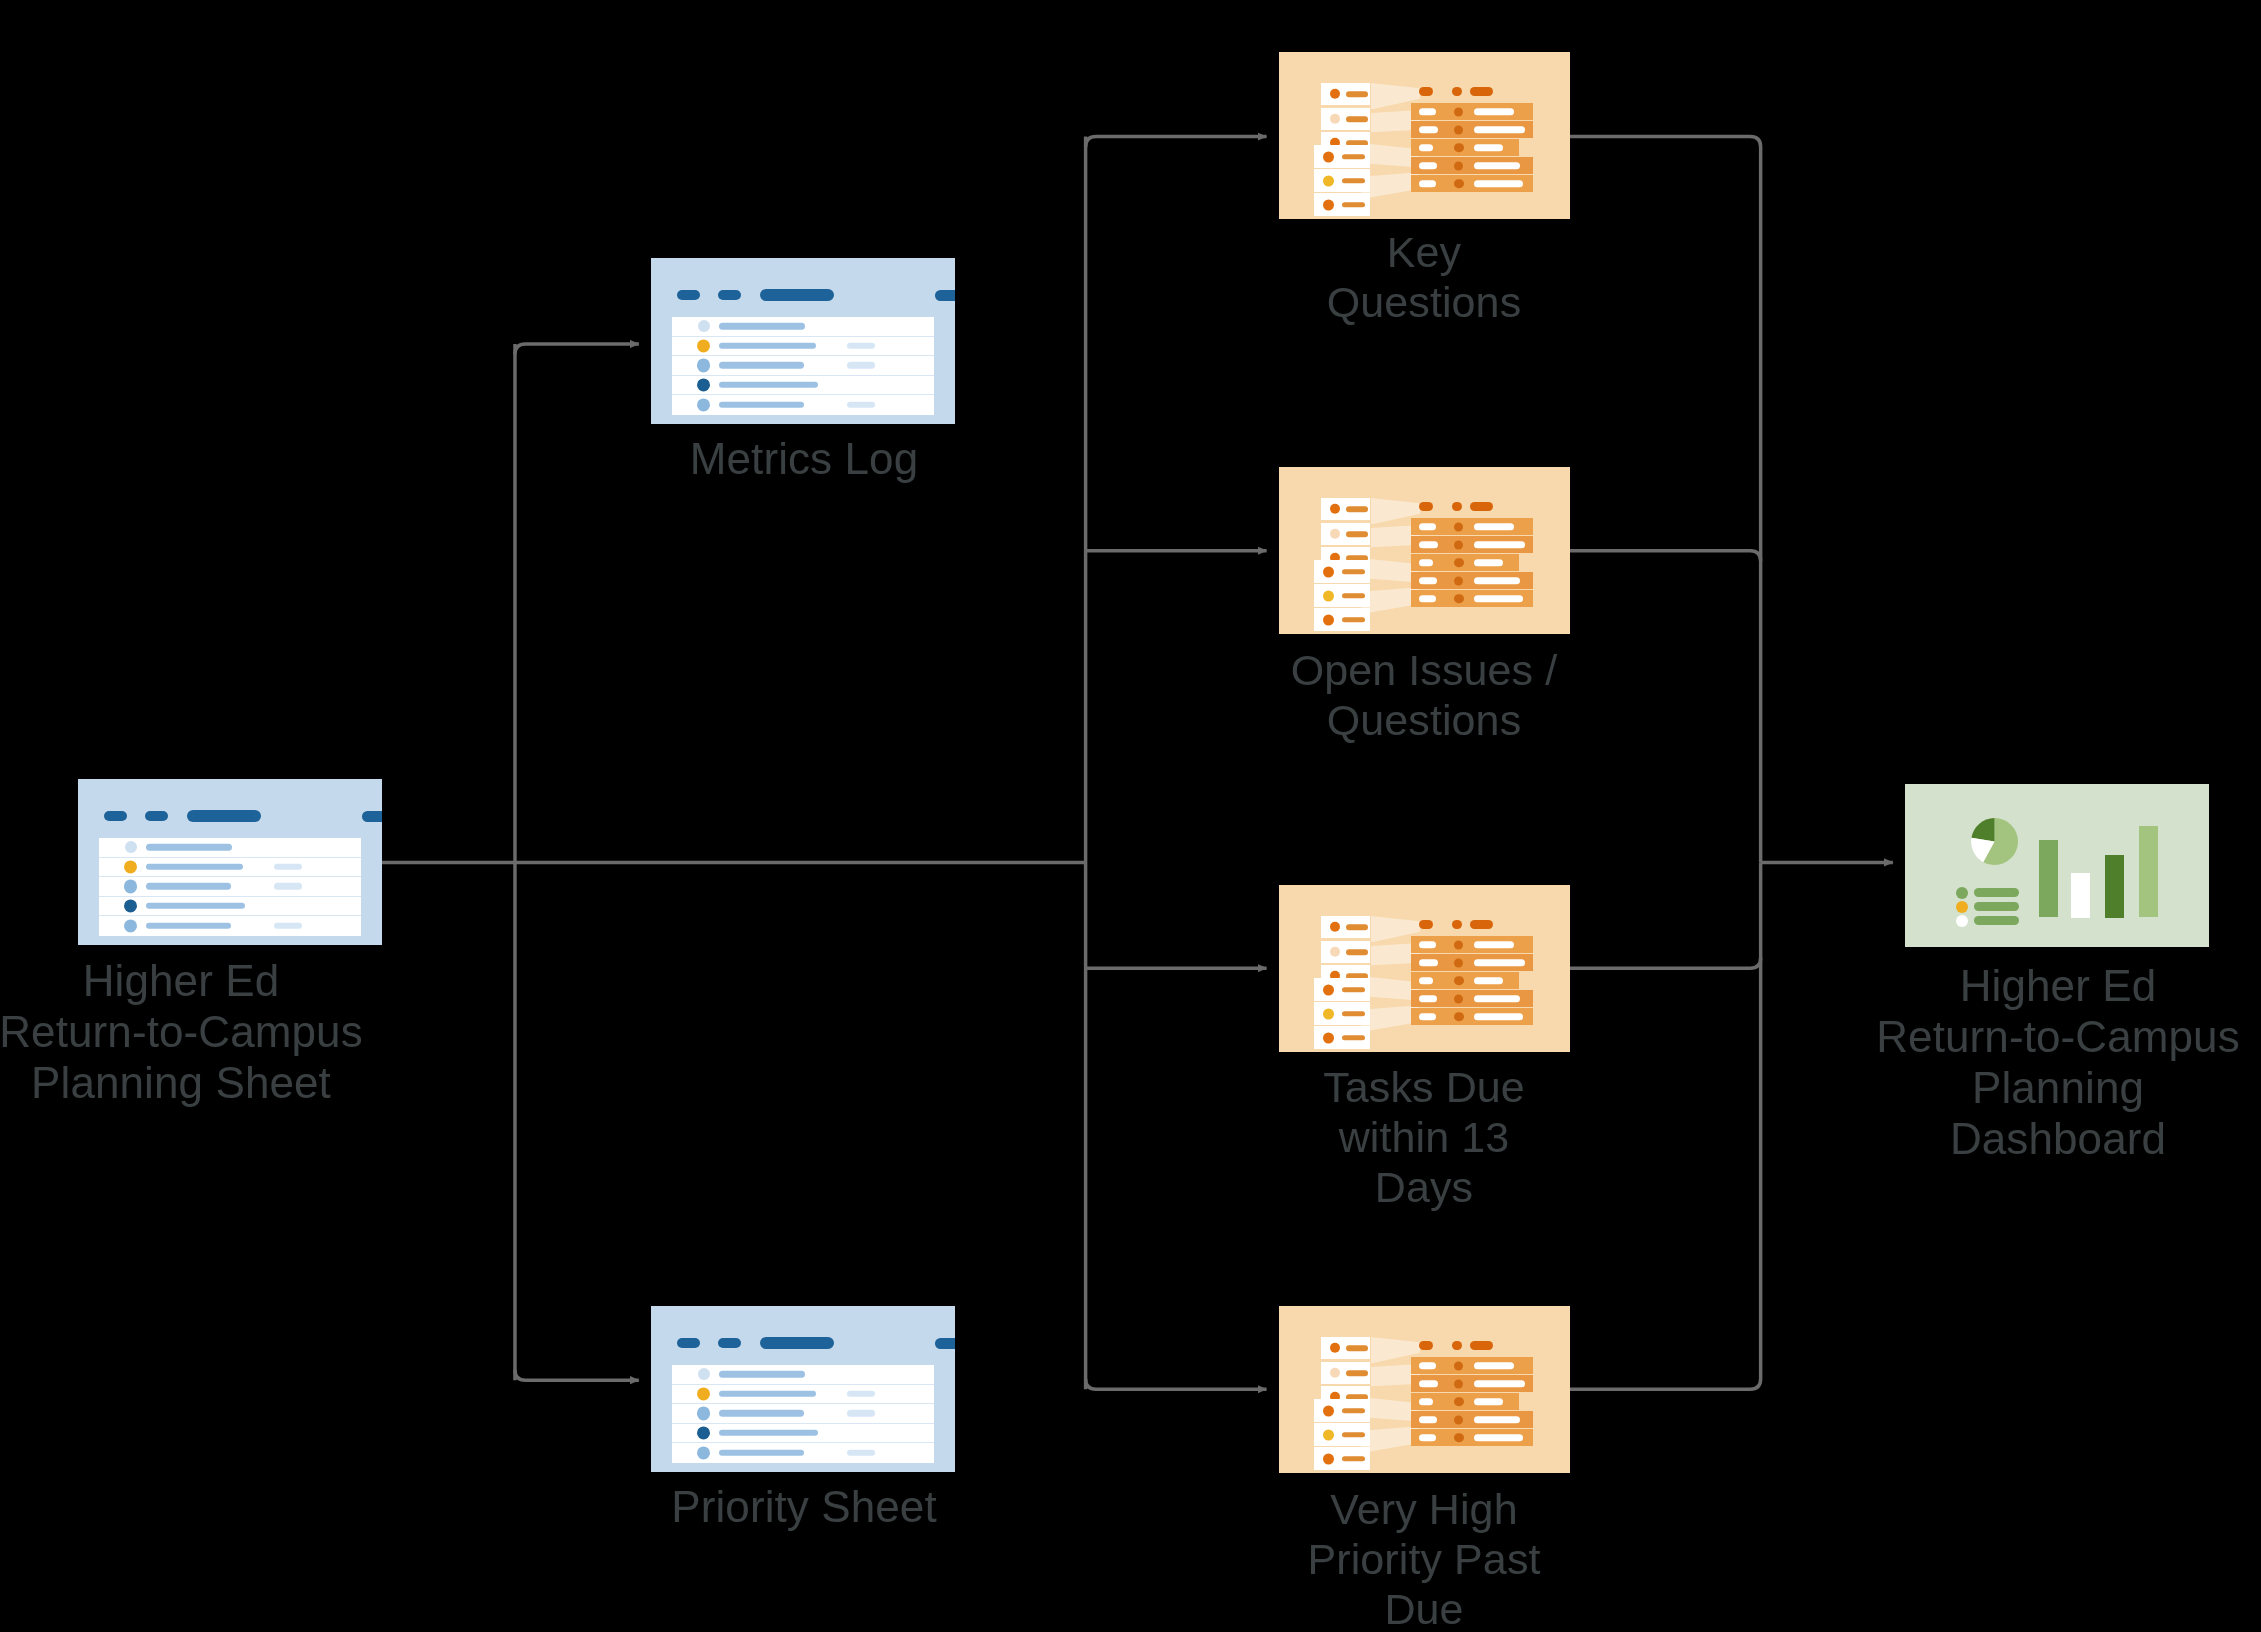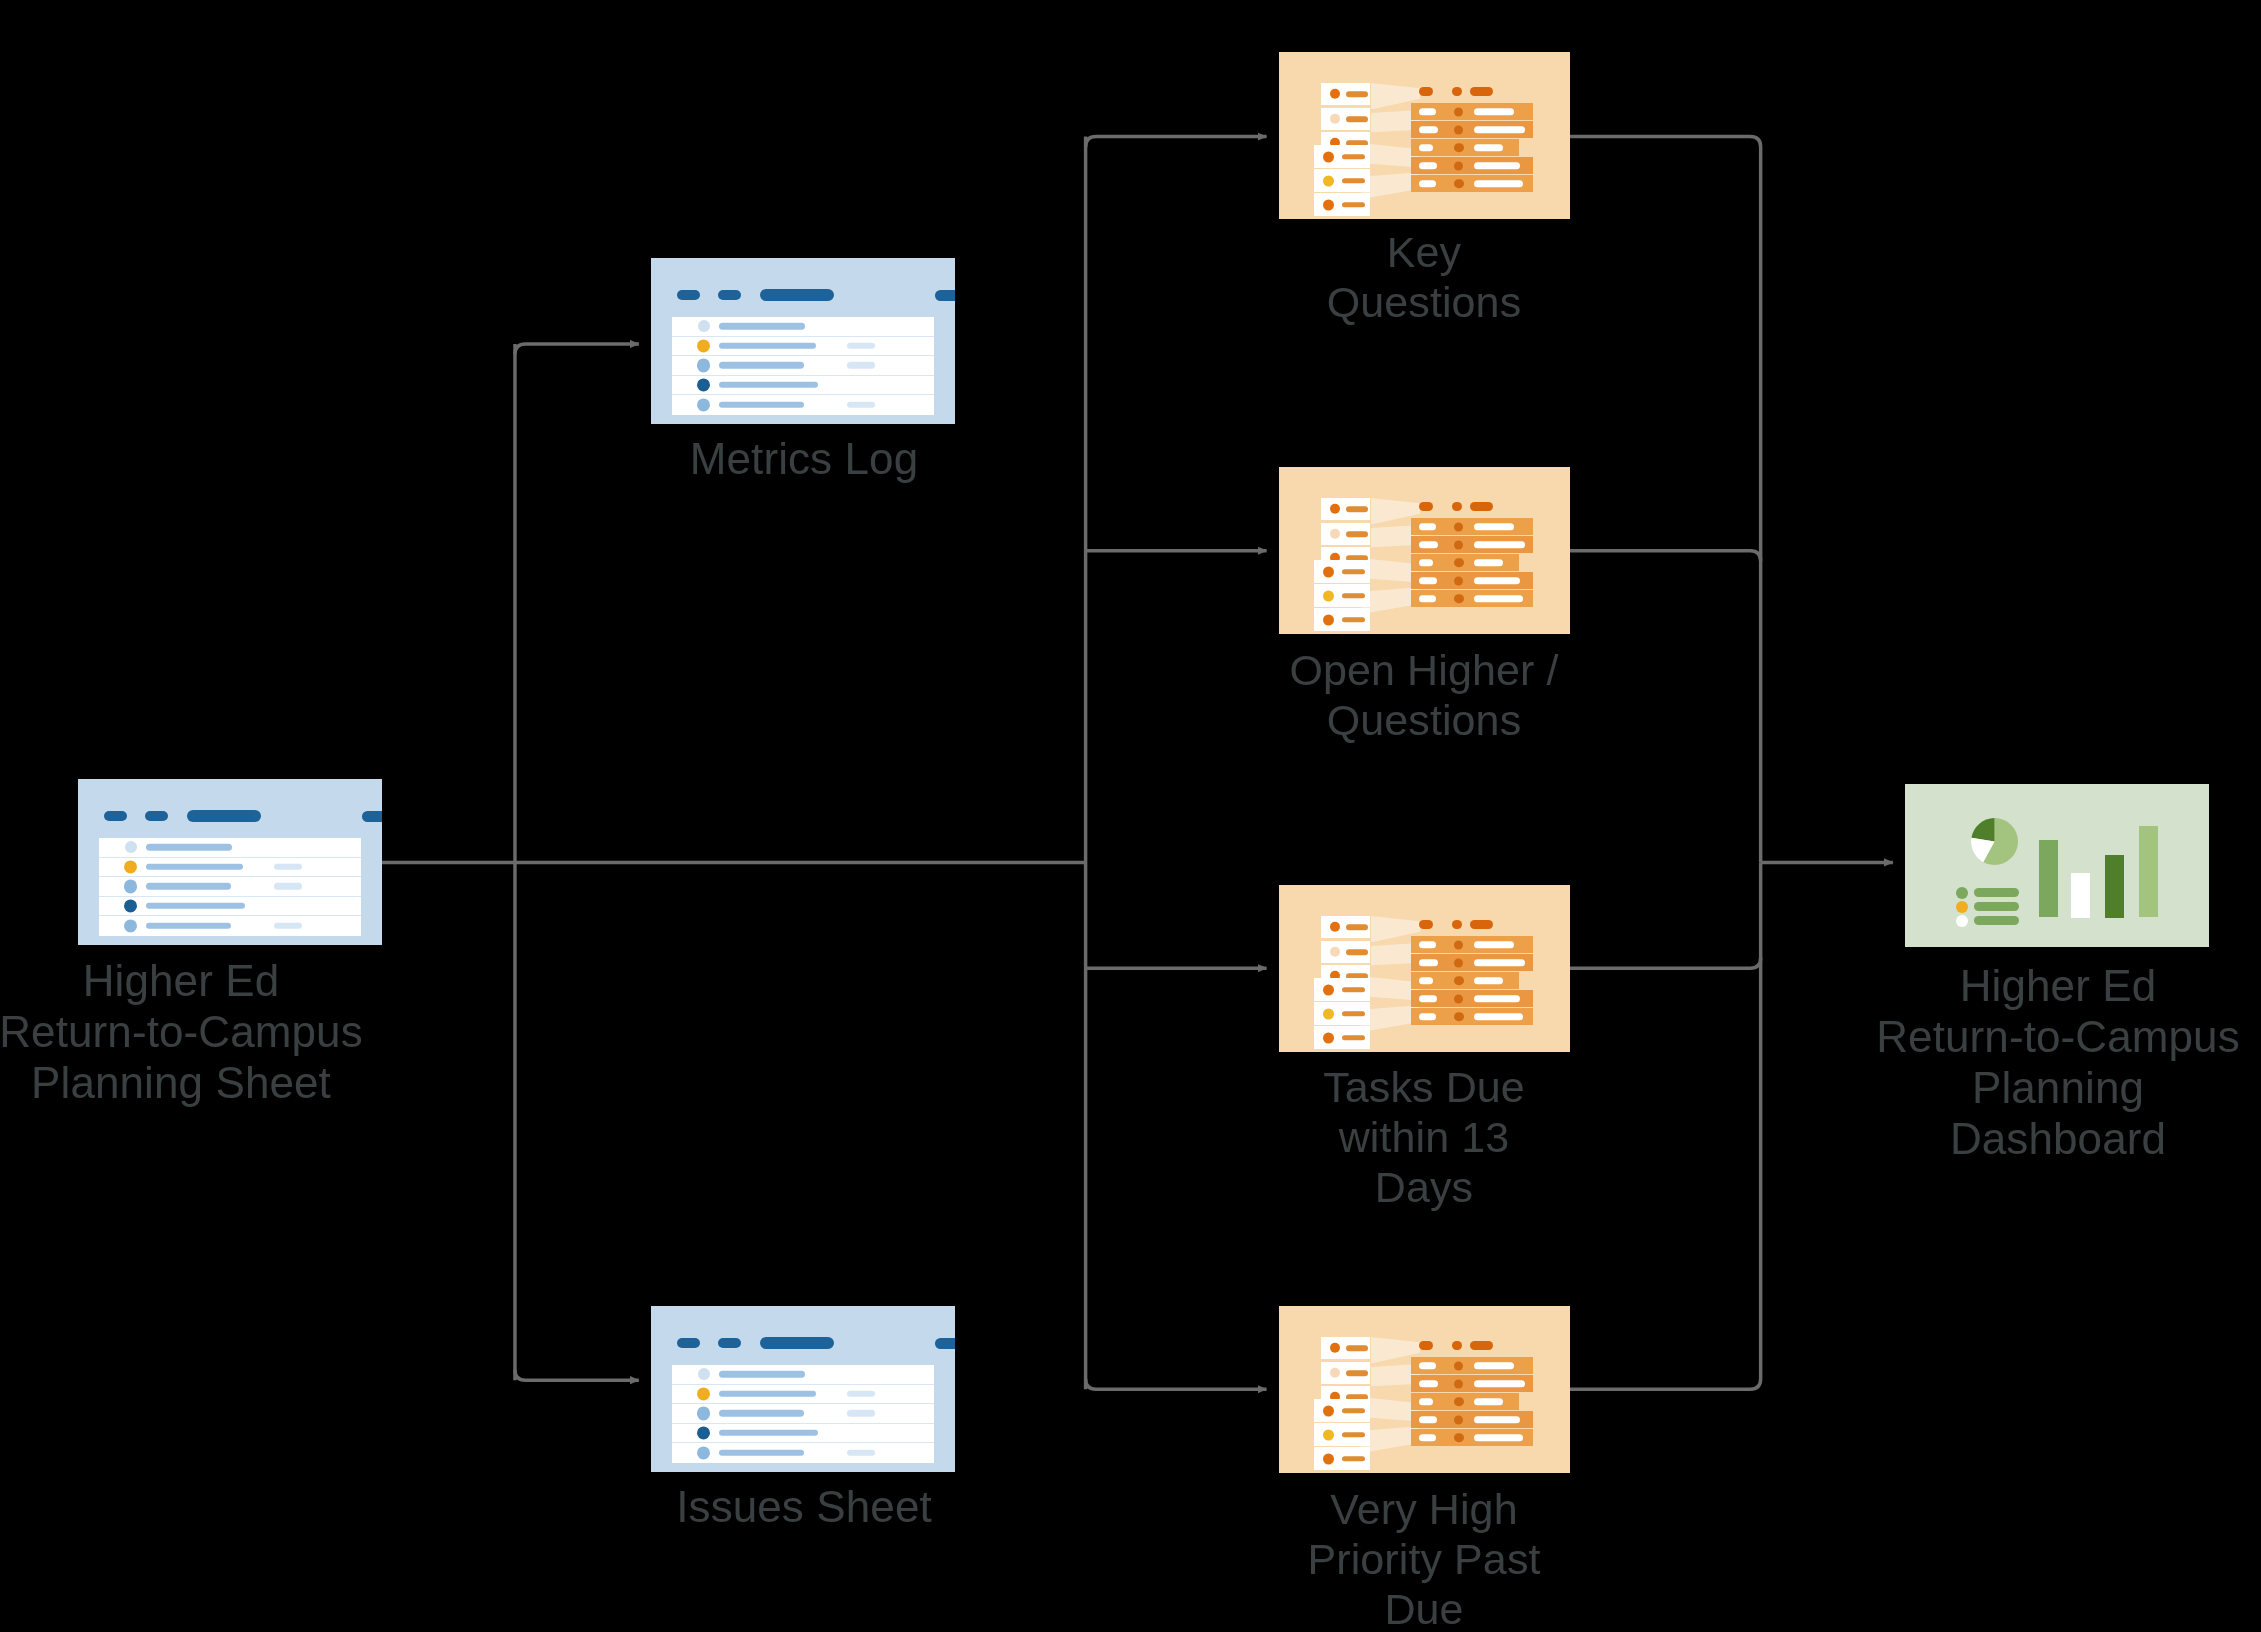--- a/index.html
+++ b/index.html
@@ -202,21 +202,21 @@
           <span class="bar" style="left:47px;width:99px;"></span>
         </div>
         <div class="row">
           <span class="dot" style="left:25px;width:13.2px;height:13.2px;background:#8db8de;"></span>
           <span class="bar" style="left:47px;width:85px;"></span>
           <span class="bar2" style="left:175px;width:28px;"></span>
         </div>
       </div>
     </div>
   </div>
-  <div class="caption cap-lg" style="left:595px;top:1481px;width:418px;">Issues Sheet</div>
+  <div class="caption cap-lg" style="left:595px;top:1481px;width:418px;">Priority Sheet</div>
 
   <div class="node" style="left:1279px;top:52px;">
     <div class="card report" style="width:291px;height:167px;">
       <div class="fan" style="left:92px;top:31px;width:49px;height:26.4px;clip-path:polygon(0 0,100% 20%,100% 60%,0 100%);"></div>
       <div class="fan" style="left:92px;top:58px;width:49px;height:36px;clip-path:polygon(0 8%,100% 0,100% 55%,0 62%);"></div>
       <div class="fan" style="left:82px;top:89px;width:58px;height:38px;clip-path:polygon(0 5%,100% 22%,100% 70%,0 58%);"></div>
       <div class="fan" style="left:82px;top:118px;width:58px;height:38px;clip-path:polygon(0 18%,100% 6%,100% 50%,0 76%);"></div>
 
       <div class="leftcard" style="left:42px;top:31px;width:49px;height:22px;">
         <span class="lc-dot" style="left:9px;width:10.4px;height:10.4px;background:#e2700f;"></span>
@@ -333,21 +333,21 @@
         <span class="tdot" style="left:43px;width:9px;height:9px;"></span>
         <span class="tbar-w" style="left:63px;width:46px;"></span>
       </div>
       <div class="trow" style="left:132px;top:123px;width:122px;height:17.4px;">
         <span class="tbar-w" style="left:8.4px;width:16.7px;"></span>
         <span class="tdot" style="left:43px;width:9.7px;height:9.7px;"></span>
         <span class="tbar-w" style="left:63px;width:49px;"></span>
       </div>
     </div>
   </div>
-  <div class="caption cap-md" style="left:1215px;top:646px;width:418px;">Open Higher /
+  <div class="caption cap-md" style="left:1215px;top:646px;width:418px;">Open Issues /
 Questions</div>
 
   <div class="node" style="left:1279px;top:885px;">
     <div class="card report" style="width:291px;height:167px;">
       <div class="fan" style="left:92px;top:31px;width:49px;height:26.4px;clip-path:polygon(0 0,100% 20%,100% 60%,0 100%);"></div>
       <div class="fan" style="left:92px;top:58px;width:49px;height:36px;clip-path:polygon(0 8%,100% 0,100% 55%,0 62%);"></div>
       <div class="fan" style="left:82px;top:89px;width:58px;height:38px;clip-path:polygon(0 5%,100% 22%,100% 70%,0 58%);"></div>
       <div class="fan" style="left:82px;top:118px;width:58px;height:38px;clip-path:polygon(0 18%,100% 6%,100% 50%,0 76%);"></div>
 
       <div class="leftcard" style="left:42px;top:31px;width:49px;height:22px;">

